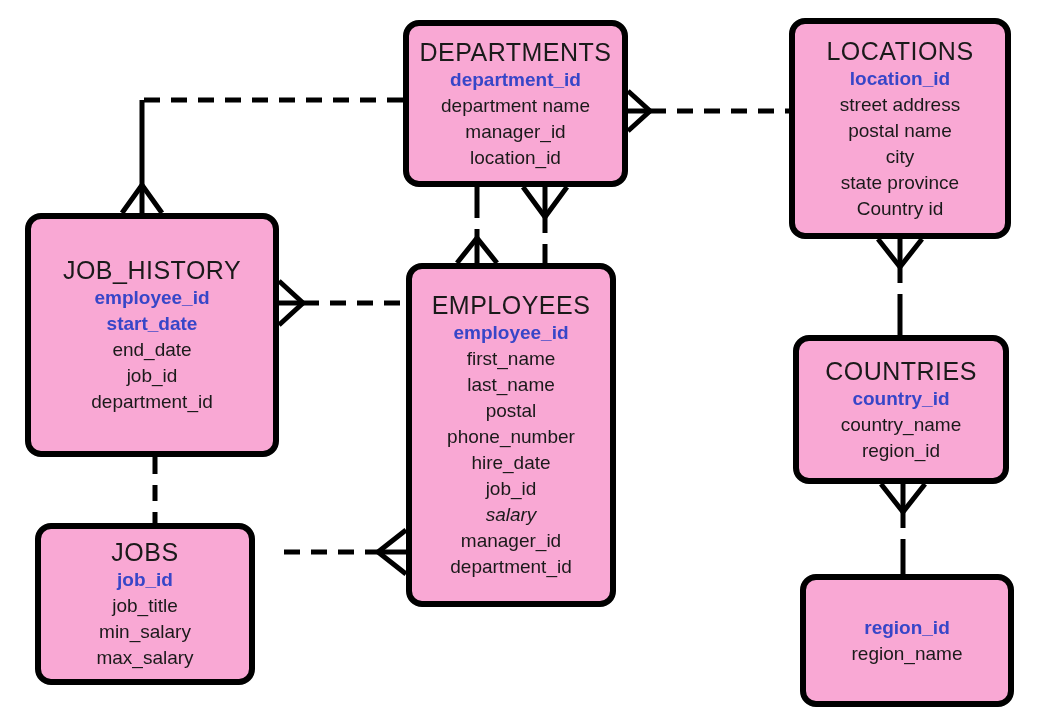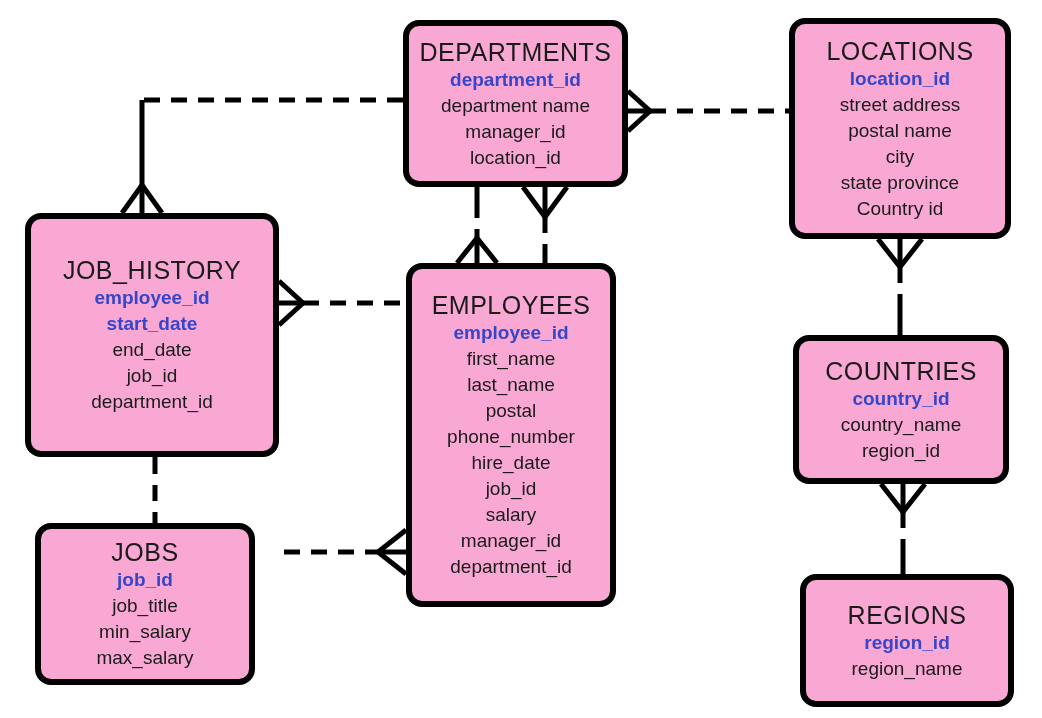--- a/index.html
+++ b/index.html
@@ -166,39 +166,38 @@
 
   <div class="entity" id="e-employees">
     <div class="e-title" style="color: rgb(26, 26, 26);">EMPLOYEES</div>
     <div class="e-pk" style="color: rgb(55, 70, 200);">employee_id</div>
     <div class="e-attr" style="color: rgb(26, 26, 26);">first_name</div>
     <div class="e-attr" style="color: rgb(26, 26, 26);">last_name</div>
     <div class="e-attr" style="color: rgb(26, 26, 26);">postal</div>
     <div class="e-attr" style="color: rgb(26, 26, 26);">phone_number</div>
     <div class="e-attr" style="color: rgb(26, 26, 26);">hire_date</div>
     <div class="e-attr" style="color: rgb(26, 26, 26);">job_id</div>
-    <div class="e-attr" style="color: rgb(26, 26, 26);">salary</div>
+    <div class="e-attr" style="color: rgb(26, 26, 26); font-style: italic;">salary</div>
     <div class="e-attr" style="color: rgb(26, 26, 26);">manager_id</div>
     <div class="e-attr" style="color: rgb(26, 26, 26);">department_id</div>
   </div>
 
   <div class="entity" id="e-countries">
     <div class="e-title" style="color: rgb(26, 26, 26);">COUNTRIES</div>
     <div class="e-pk" style="color: rgb(55, 70, 200);">country_id</div>
     <div class="e-attr" style="color: rgb(26, 26, 26);">country_name</div>
     <div class="e-attr" style="color: rgb(26, 26, 26);">region_id</div>
   </div>
 
   <div class="entity" id="e-jobs">
     <div class="e-title" style="color: rgb(26, 26, 26);">JOBS</div>
     <div class="e-pk" style="color: rgb(55, 70, 200);">job_id</div>
     <div class="e-attr" style="color: rgb(26, 26, 26);">job_title</div>
     <div class="e-attr" style="color: rgb(26, 26, 26);">min_salary</div>
     <div class="e-attr" style="color: rgb(26, 26, 26);">max_salary</div>
   </div>
 
   <div class="entity" id="e-regions">
-    <div class="e-title" style="color: rgb(26, 26, 26);">REGIONS</div>
     <div class="e-pk" style="color: rgb(55, 70, 200);">region_id</div>
     <div class="e-attr" style="color: rgb(26, 26, 26);">region_name</div>
   </div>
 
 </div>
 
 </body></html>

